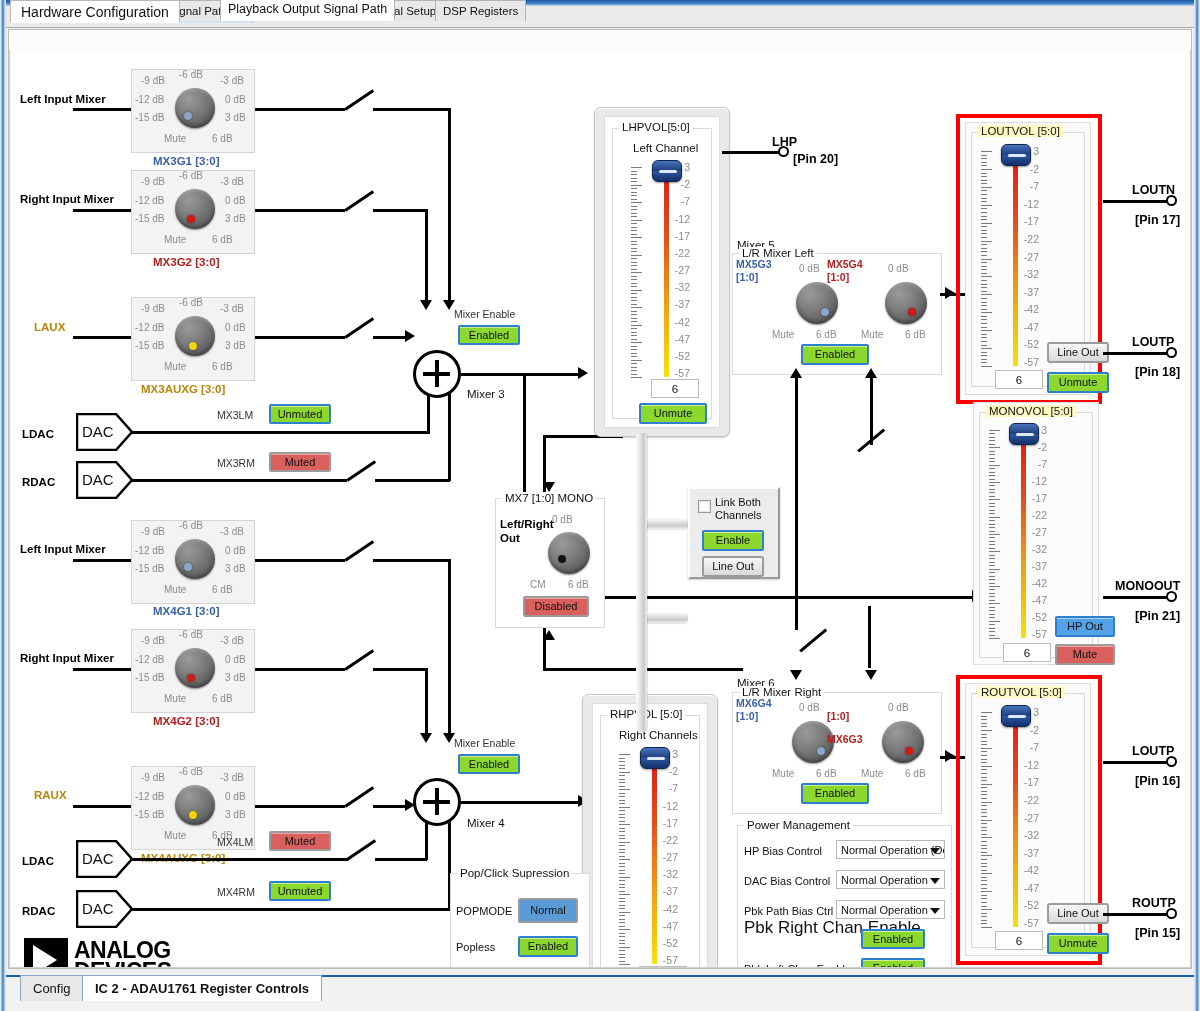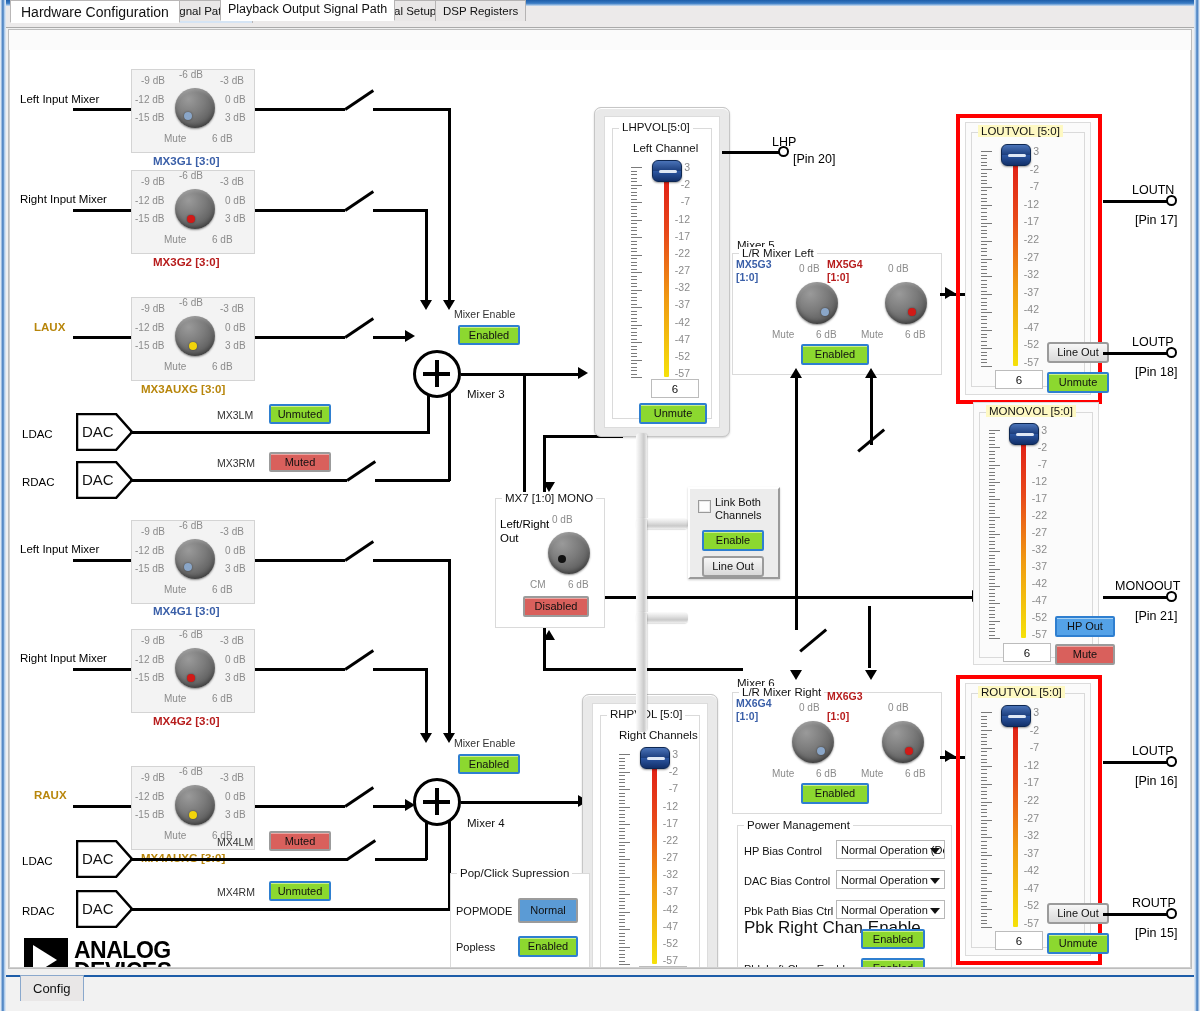--- a/index.html
+++ b/index.html
@@ -41,21 +41,21 @@
     color:#111; background:#e9e7e7; border:1px solid #b5b3b3; border-bottom:none;
     line-height:16px; white-space:nowrap; }
   .itab.active { background:#ffffff; top:-3px; height:24px; line-height:19px; z-index:4;
     border-bottom:1px solid #fff; font-size:12.5px; }
 
   .canvas { position:absolute; left:9px; top:50px; width:1182px; height:918px;
     background:#ffffff; border:1px solid #cfcfcf; border-top:none; overflow:hidden; }
 
   
   .lbl { position:absolute; font-size:11.5px; color:#111; white-space:nowrap; }
-  .lbl-b { position:absolute; font-size:11.5px; color:#000; font-weight:normal; white-space:nowrap; }
+  .lbl-b { position:absolute; font-size:11.5px; color:#000; font-weight:bold; white-space:nowrap; }
   .lbl-gray { position:absolute; font-size:10px; color:#8b8b8b; white-space:nowrap; }
   .lbl-blue { position:absolute; font-size:11.5px; color:#3a5fa8; font-weight:bold; white-space:nowrap; }
   .lbl-red { position:absolute; font-size:11.5px; color:#b71c1c; font-weight:bold; white-space:nowrap; }
   .lbl-gold { position:absolute; font-size:11.5px; color:#b8860b; font-weight:bold; white-space:nowrap; }
   .lbl-sm { position:absolute; font-size:10.5px; color:#333; white-space:nowrap; }
 
   
   .knobbox { position:absolute; width:124px; height:84px; background:#f3f3f3;
     border:1px solid #d4d4d4; }
   .knob { position:absolute; border-radius:50%;
@@ -658,21 +658,21 @@
     <div class="groupbox" style="left:722px; top:642px; width:210px; height:122px; background:#fff;"></div>
     <div class="grouptitle" style="left:729px; top:636px;">L/R Mixer Right</div>
     <div class="lbl-blue" style="left:726px; top:647px; font-size:10.5px;">MX6G4</div>
     <div class="lbl-blue" style="left:726px; top:660px; font-size:10.5px;">[1:0]</div>
     <div class="lbl-gray" style="left:789px; top:652px;">0 dB</div>
     <div class="knob" style="left:782px; top:671px; width:42px; height:42px;">
       <div class="dot blue" style="left:25px; top:26px;"></div>
     </div>
     <div class="lbl-gray" style="left:762px; top:718px;">Mute</div>
     <div class="lbl-gray" style="left:806px; top:718px;">6 dB</div>
-    <div class="lbl-red" style="left:817px; top:640px; font-size:10.5px;">MX6G3</div>
+    <div class="lbl-red" style="left:817px; top:683px; font-size:10.5px;">MX6G3</div>
     <div class="lbl-red" style="left:817px; top:660px; font-size:10.5px;">[1:0]</div>
     <div class="lbl-gray" style="left:878px; top:652px;">0 dB</div>
     <div class="knob" style="left:872px; top:671px; width:42px; height:42px;">
       <div class="dot red" style="left:23px; top:26px;"></div>
     </div>
     <div class="lbl-gray" style="left:851px; top:718px;">Mute</div>
     <div class="lbl-gray" style="left:895px; top:718px;">6 dB</div>
     <div class="btn btn-green" style="left:791px; top:733px; width:68px; height:21px;">Enabled</div>
     <div class="arrow-dn" style="left:780px; top:620px;"></div>
     <div class="arrow-dn" style="left:855px; top:620px;"></div>
@@ -997,14 +997,15 @@
     <div class="logo" style="left:14px; top:888px;">
       <div class="tri"></div>
       <div class="t1">ANALOG</div>
       <div class="t2">DEVICES</div>
     </div>
 
   </div>
 
   <div class="statusbar"></div>
   <div class="btab" style="left:20px; bottom:10px;">Config</div>
+  <div class="btab active" style="left:82px; bottom:10px;">IC 2 - ADAU1761 Register Controls</div>
 
 </div>
 
 </body></html>

